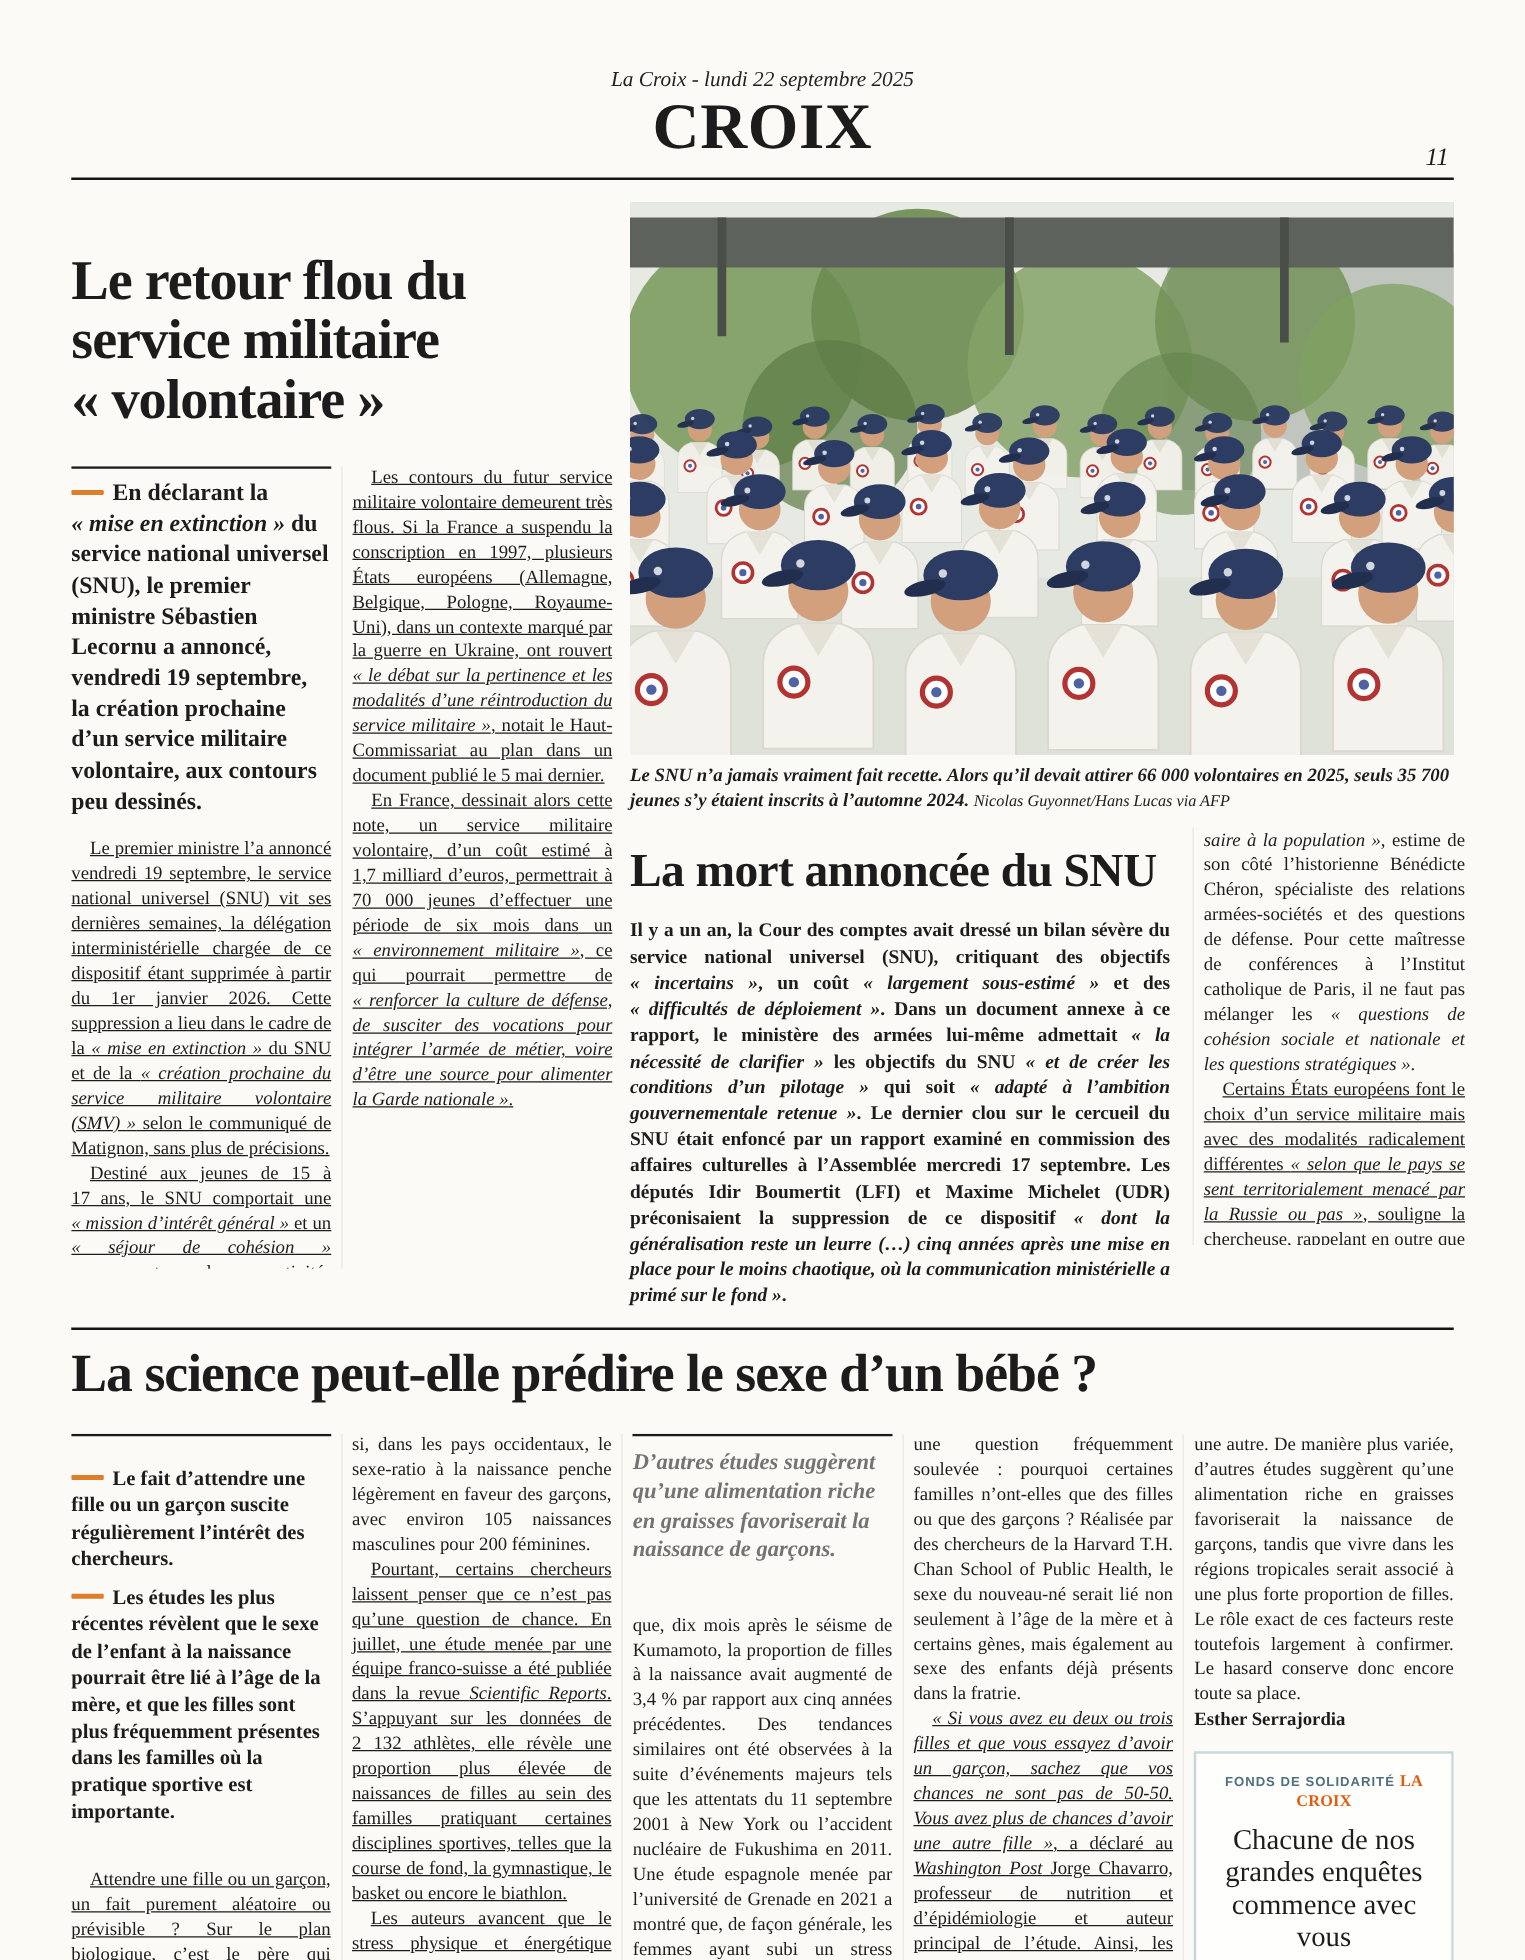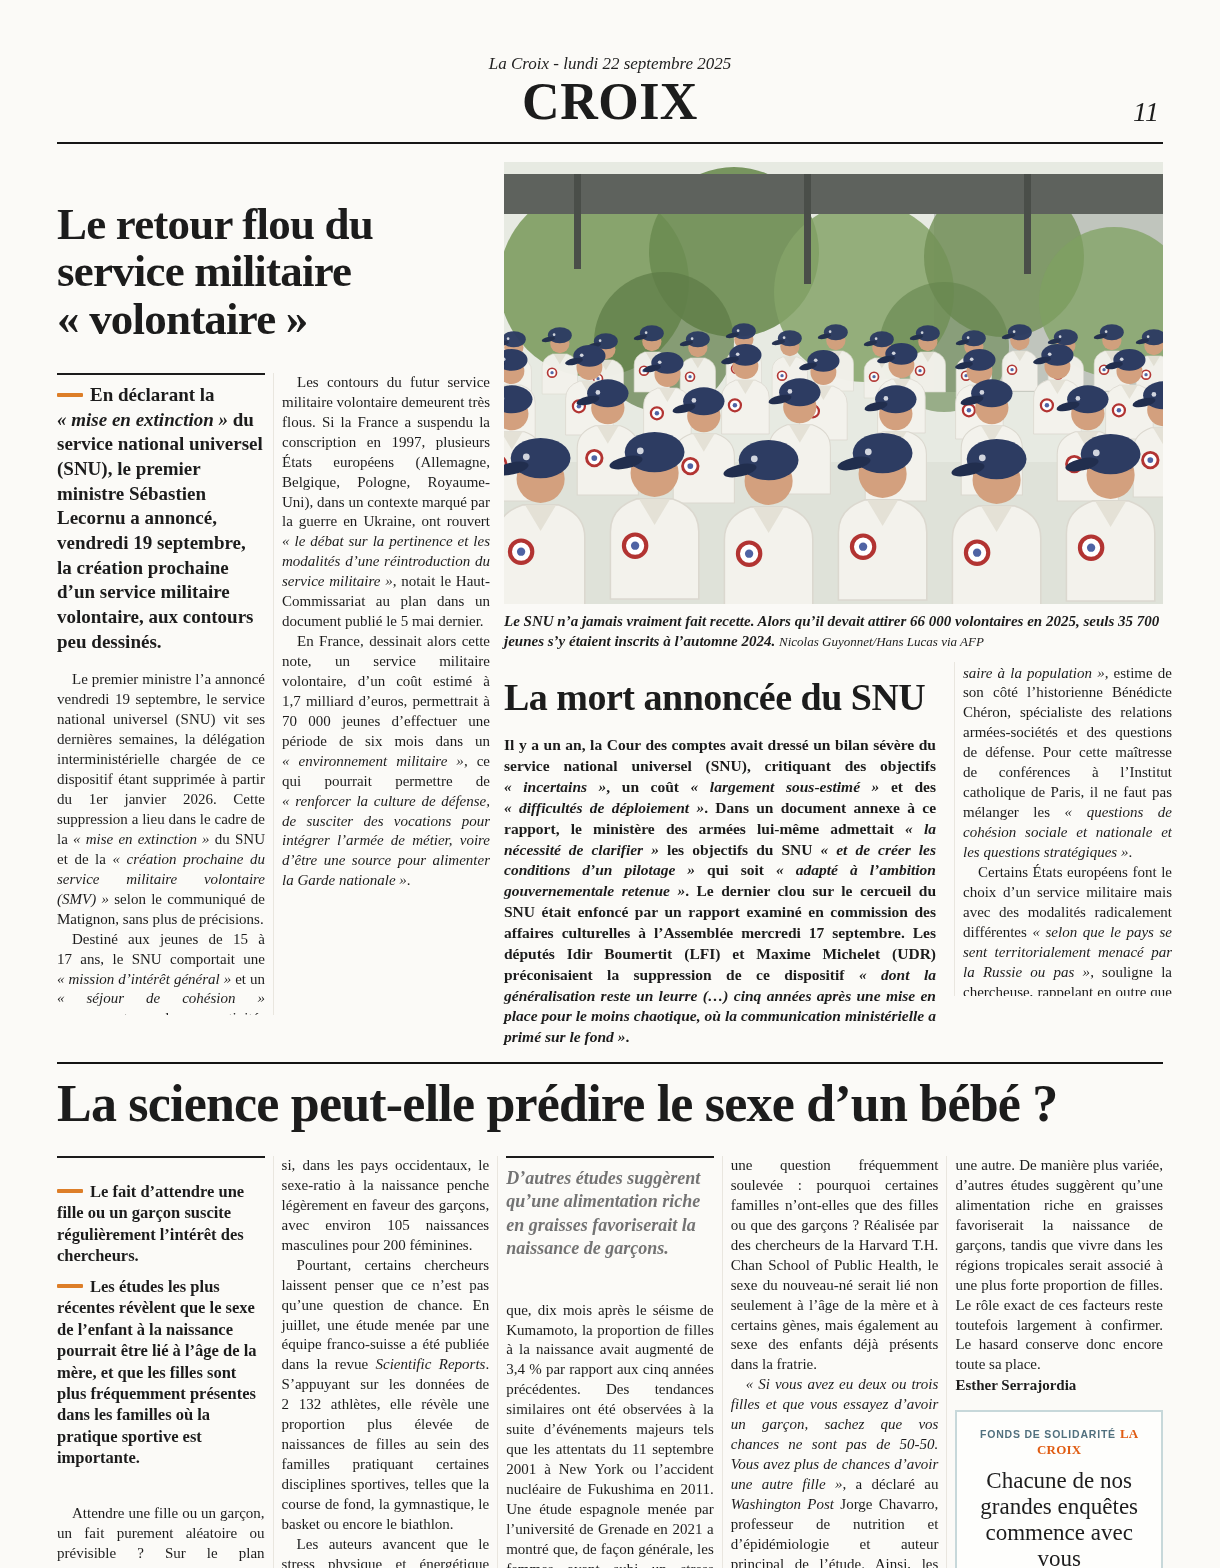--- a/index.html
+++ b/index.html
@@ -6,25 +6,25 @@
   .page{
     position:relative;width:1220px;height:1568px;margin:0 auto;
     background:#fbfaf7;color:#1c1c1c;overflow:hidden;
     font-family:"Liberation Serif", serif;
   }
   .inner{position:relative;width:1106px;margin:0 auto;padding-top:54px;}
   
   .dateline{text-align:center;font-style:italic;font-size:17px;color:#222;}
   .masthead{position:relative;text-align:center;margin-top:2px;padding-bottom:14px;border-bottom:2px solid #161616;}
   .masthead .section{font-size:52px;font-weight:700;letter-spacing:.5px;line-height:1;}
-  .pagenum{position:absolute;right:4px;bottom:14px;font-style:italic;font-size:28px;}
+  .pagenum{position:absolute;right:4px;bottom:4px;font-style:italic;font-size:20px;}
   
   p{margin:0;}
   .body-p{font-size:15px;line-height:1.33;text-align:justify;}
-  .body-p.ind{text-indent:15px;}
+  .body-p.ind{text-indent:15px;text-decoration:underline;}
   .author{font-weight:700;font-size:15px;margin-top:2px;}
   .rule-top{border-top:2px solid #1b1b1b;}
   .dash{display:inline-block;width:26px;height:4px;border-radius:1px;background:#dd7e28;margin-right:7px;vertical-align:4px;}
   
   .a1{display:flex;gap:14px;margin-top:18px;align-items:center;}
   .a1-left{width:433px;flex:none;}
   .a1-right{width:659px;flex:none;}
   h1.headline{font-size:45px;line-height:1.05;font-weight:700;letter-spacing:-.8px;margin:6px 0 30px;}
   .cols{display:flex;overflow:hidden;}
   .cols .col{flex:1;min-width:0;}
@@ -40,21 +40,21 @@
   .caption .credit{font-weight:400;font-size:13px;}
   
   .snu-row{display:flex;margin-top:10px;}
   .snu-left{width:432px;flex:none;padding-right:10px;}
   h2.snu-h{font-size:38px;font-weight:700;letter-spacing:-.5px;line-height:1.05;margin:16px 0 18px;}
   .snu-body{font-size:15.5px;line-height:1.345;font-weight:700;text-align:justify;}
   .snu-right{width:209px;flex:none;margin-left:8px;padding-left:8px;border-left:1px solid #e9e6df;padding-top:2px;height:332px;overflow:hidden;}
   
   .big-rule{border-top:2px solid #141414;margin-top:14px;}
   
-  h2.sci-h{font-size:52px;font-weight:700;letter-spacing:-.8px;line-height:1;margin:14px 0 26px;}
+  h2.sci-h{font-size:43px;font-weight:700;letter-spacing:-.8px;line-height:1;margin:14px 0 26px;}
   .a2-cols{height:476px;}
   .lead2{font-size:16.5px;line-height:1.3;font-weight:700;padding-top:23px;}
   .lead2 p{margin-bottom:9px;}
   .pullq{padding-top:9px;font-size:18px;line-height:1.3;font-weight:700;font-style:italic;color:#737373;}
   .gap26{height:26px;}.gap40{height:40px;}
   
   .soli{box-sizing:border-box;margin-top:16px;border:2px solid #c7d8da;background:#fefefc;padding:14px 12px 12px;width:100%;}
   .soli-kicker{text-align:center;font-family:"Liberation Sans",sans-serif;font-size:10.5px;letter-spacing:.8px;color:#51707e;font-weight:700;}
   .soli-kicker .brand{font-family:"Liberation Serif",serif;color:#e05c12;font-size:13px;letter-spacing:.2px;margin-left:4px;}
   .soli-head{text-align:center;font-size:23px;line-height:1.12;margin-top:10px;color:#1d1d1d;}

